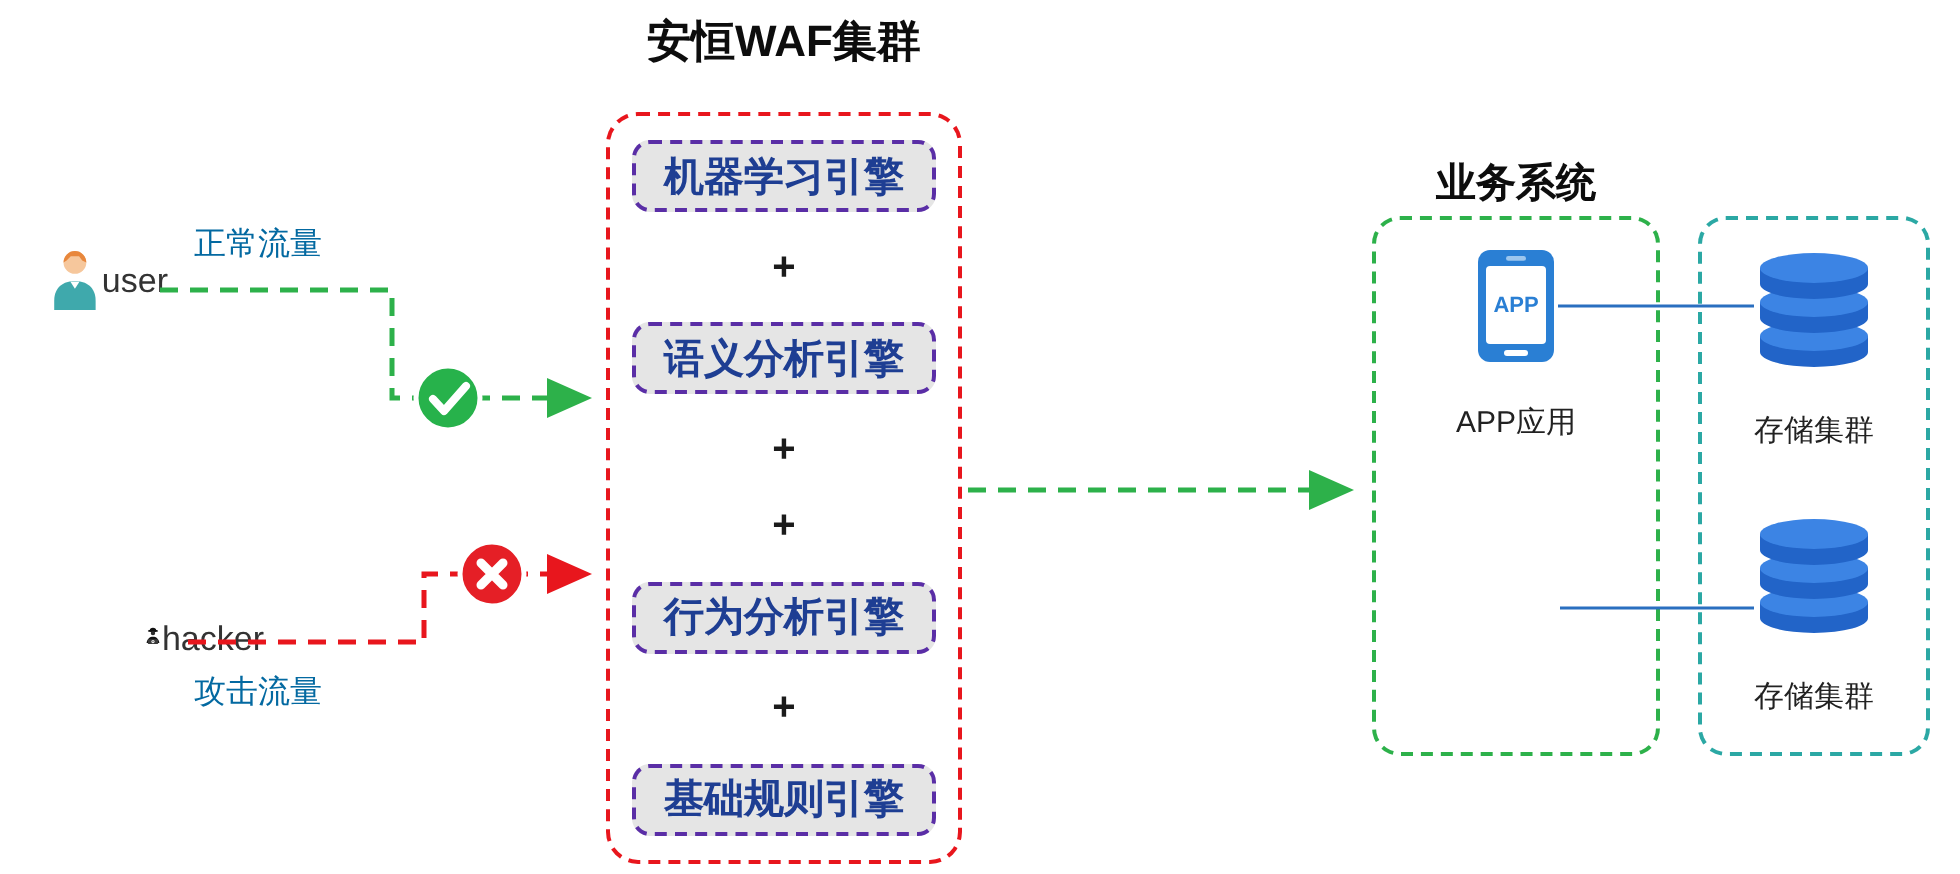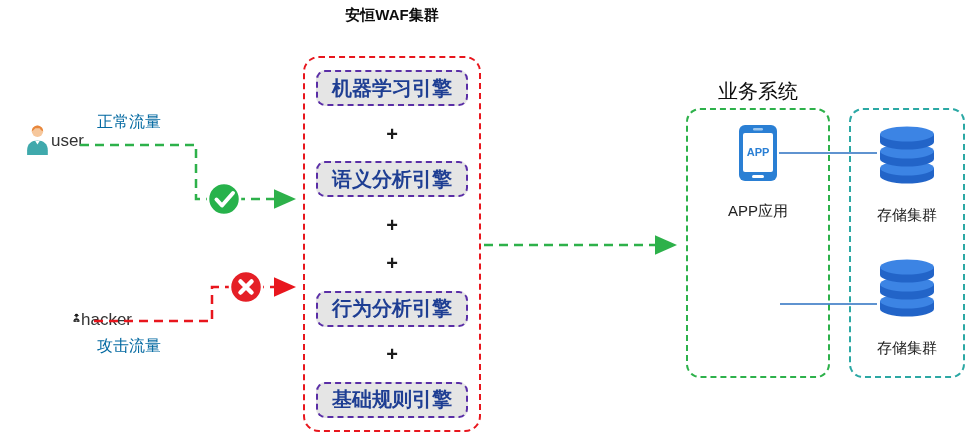--- a/index.html
+++ b/index.html
@@ -2,23 +2,23 @@
 <html><head>
 <meta charset="utf-8">
 <style>
   html,body{margin:0;padding:0;background:#fff;}
   body{font-family:"Liberation Sans","DejaVu Sans",sans-serif;}
   .stage{position:relative;width:980px;height:437px;background:#fff;overflow:hidden;}
   .overlay{position:absolute;left:0;top:0;width:980px;height:437px;pointer-events:none;z-index:3;}
 
   
   .waf-title{position:absolute;left:303px;top:6px;width:178px;text-align:center;
-    font-size:15px;font-weight:bold;color:#0d0d0d;z-index:2;}
+    font-size:22px;font-weight:bold;color:#0d0d0d;z-index:2;}
   .biz-title{position:absolute;left:686px;top:78px;width:144px;text-align:center;
-    font-size:20px;font-weight:normal;color:#0d0d0d;z-index:2;}
+    font-size:20px;font-weight:bold;color:#0d0d0d;z-index:2;}
 
   
   .waf-box{position:absolute;left:303px;top:56px;width:178px;height:376px;box-sizing:border-box;
     border:2px dashed #e8161d;border-radius:16px;display:flex;flex-direction:column;
     align-items:center;justify-content:space-between;padding:12px 0;z-index:2;background:transparent;}
   .engine{width:152px;height:36px;box-sizing:border-box;border:2px dashed #5a2ea6;border-radius:9px;
     display:flex;align-items:center;justify-content:center;font-size:20px;font-weight:bold;color:#1e3e93;
     background:#e5e5e5;}
   .plus{font-size:20px;font-weight:bold;color:#1b1b1b;line-height:1;}
 

